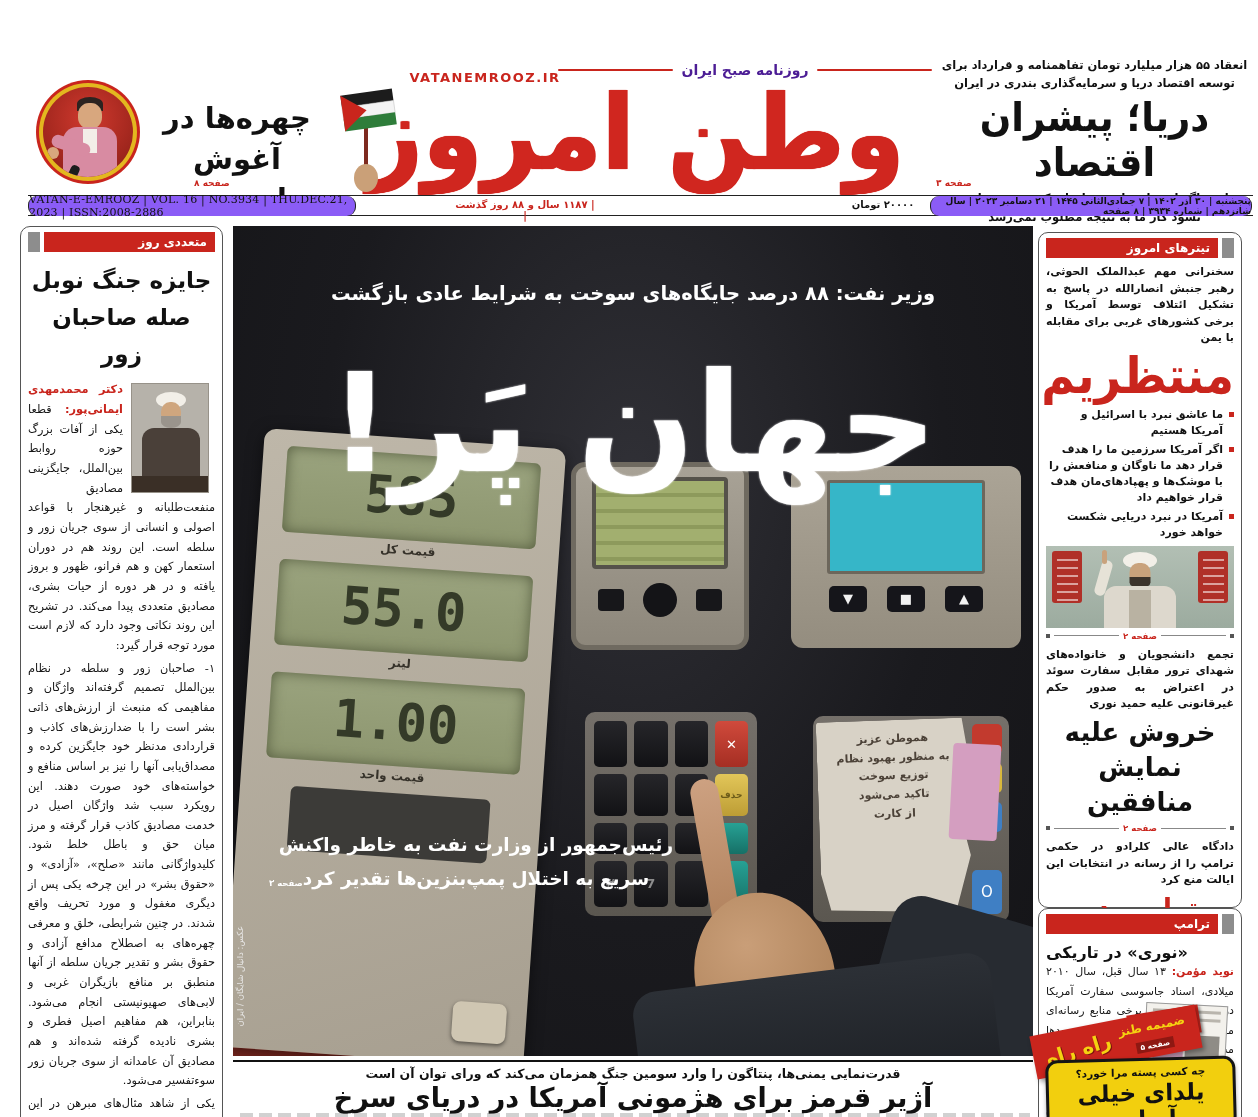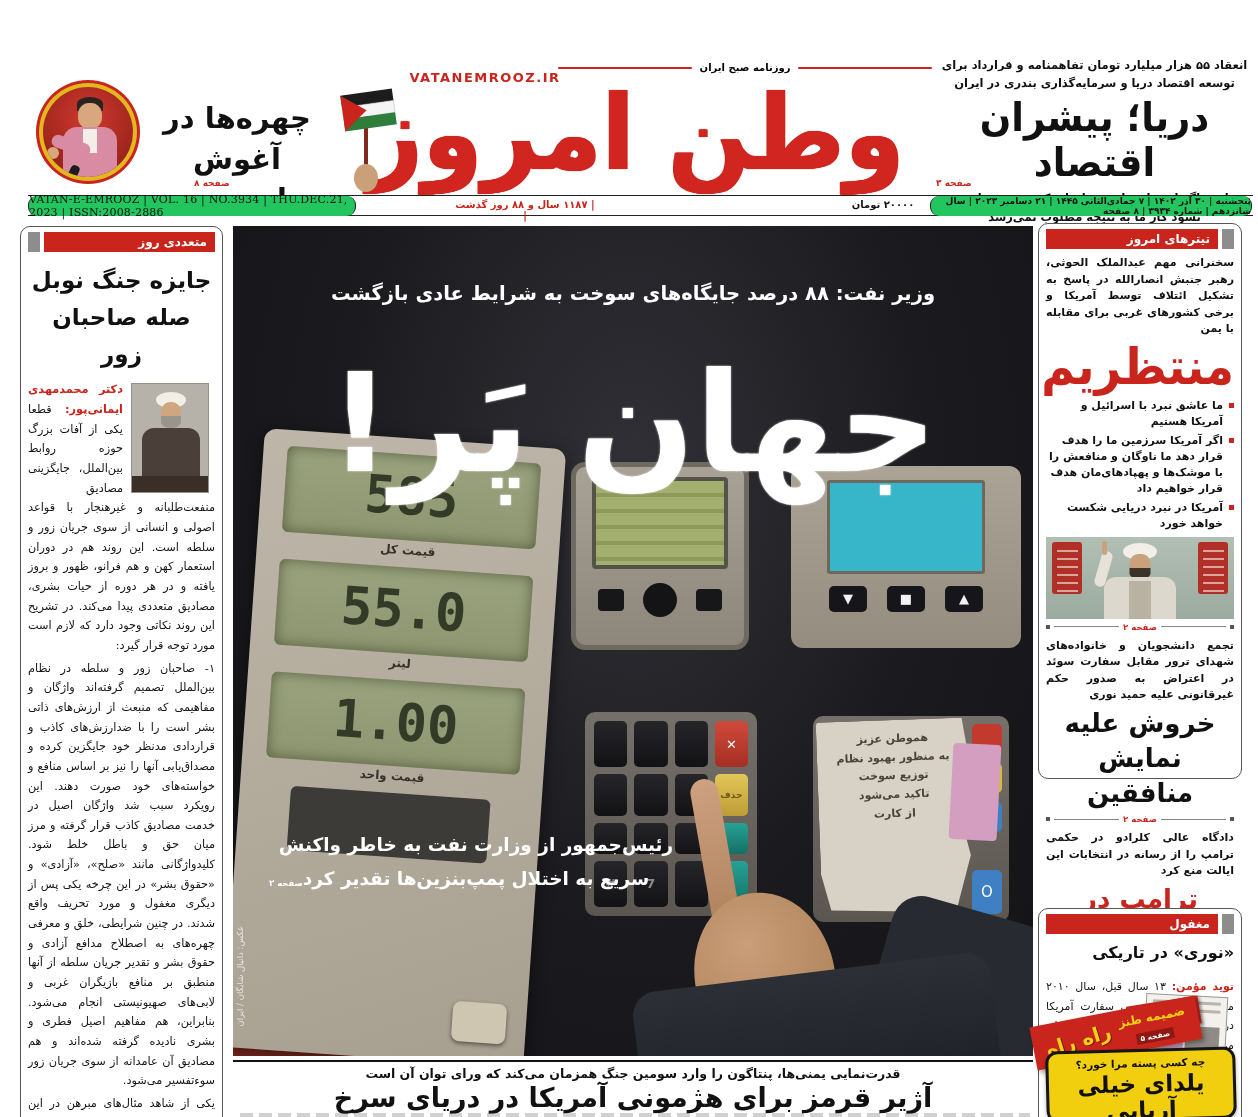--- a/index.html
+++ b/index.html
@@ -24,38 +24,38 @@
   .tl-kicker { position:absolute; right:0; top:0; width:196px; font-size:11.5px; font-weight:bold;
                text-align:center; line-height:1.55; color:#0e0e0e; }
   .tl-headline { position:absolute; right:0; top:42px; width:206px; font-size:29px; font-weight:900;
                  text-align:center; line-height:1.4; letter-spacing:-.5px; }
   .page-ref { color:#c9251d; font-size:9px; font-weight:bold; }
   .tl-page { position:absolute; left:118px; top:122px;margin-left:48px; }
 
   
   .tagline-row { position:absolute; left:558px; top:62px; width:374px; display:flex; align-items:center; gap:8px; }
   .tagline-row .tline { flex:1; height:2px; background:#c9251d; border-radius:2px; }
-  .tagline { color:#000000; font-size:10px; font-weight:bold; white-space:nowrap; letter-spacing:2px; }
+  .tagline { color:#4c1d95; font-size:14px; font-weight:bold; white-space:nowrap; letter-spacing:2px; }
   .site-url { position:absolute; left:400px; top:70px; width:170px; color:#c9251d; font-size:13px;
               font-weight:bold; letter-spacing:1.5px; direction:ltr; text-align:center; }
   .logo { position:absolute; left:340px; top:74px; width:592px; height:120px; color:#d0261f;
           font-size:96px; font-weight:900; text-align:center; line-height:118px; letter-spacing:-4px;
           transform:scaleY(1.08); text-shadow:0 0 1px #d0261f, 1px 0 0 #d0261f, -1px 0 0 #d0261f; }
   .flag { position:absolute; left:336px; top:86px; width:64px; height:110px; }
 
   .teaser-right { position:absolute; left:936px; top:56px; width:317px; height:136px; text-align:center; }
   .tr-kicker { font-size:11.5px; font-weight:bold; line-height:1.6; }
   .tr-headline { font-size:37px; font-weight:900; letter-spacing:-1px; margin-top:4px; transform:scaleY(1.05); }
   .tr-sub { font-size:11.5px; font-weight:bold; line-height:1.7; margin-top:6px; }
   .tr-page { position:absolute; left:0; bottom:4px; }
 
   
   .date-band { position:absolute; left:28px; top:195px; width:1225px; height:21px;
                border-top:1px solid #222; border-bottom:1px solid #222; }
-  .strip { position:absolute; top:0; height:20px; background:#22c55e; border-left:1px solid #222;
+  .strip { position:absolute; top:0; height:20px; background:#8b5cf6; border-left:1px solid #222;
            border-right:1px solid #222; border-radius:9px; display:flex; align-items:center; justify-content:center; }
   .strip-en { left:0; width:328px; font-family:"DejaVu Serif","Liberation Serif",serif;
               font-size:11px; direction:ltr; letter-spacing:.2px; }
   .counter-red { position:absolute; left:427px; top:3px; width:140px; color:#c9251d; font-size:10px;
                  font-weight:bold; text-align:center; }
   .price { position:absolute; left:812px; top:3px; width:86px; font-size:10px; font-weight:bold; text-align:center; }
   .strip-fa { left:902px; width:322px; font-size:9px; font-weight:bold; }
 
   
   .sec-box { position:absolute; border:1px solid #555; border-radius:10px; background:#fff; padding:5px 7px; }
@@ -152,21 +152,21 @@
 
   .rule-under-photo { position:absolute; left:233px; top:1060px; width:800px; height:2px; background:#111; }
   .bottom-kicker { position:absolute; left:233px; top:1066px; width:800px; text-align:center;
                    font-size:12.5px; font-weight:bold; }
   .bottom-headline { position:absolute; left:233px; top:1082px; width:800px; text-align:center;
                      font-size:27px; font-weight:900; letter-spacing:-.5px; }
   .bottom-cut { position:absolute; left:240px; top:1113px; width:790px; height:4px; opacity:.45;
                 background:repeating-linear-gradient(90deg,#999 0 13px,#fff 13px 19px); }
 
   
-  .headlines-box { left:1038px; top:223px; width:204px; height:556px; overflow:visible; }
+  .headlines-box { left:1038px; top:232px; width:204px; height:676px; overflow:visible; }
   .hl-kicker { font-size:11px; font-weight:bold; line-height:1.5; text-align:justify; margin:6px 0 2px; }
   .hl-main { color:#c9251d; font-size:46px; font-weight:900; text-align:center; line-height:1.15;
              letter-spacing:-2px; transform:scaleY(1.1); margin:2px 0 6px; }
   .hl-bullets { list-style:none; }
   .hl-bullets li { position:relative; padding-right:11px; font-size:11px; font-weight:bold;
                    line-height:1.45; margin-bottom:3px; text-align:right; }
   .hl-bullets li::before { content:""; position:absolute; right:0; top:5px; width:5px; height:5px; background:#c9251d; }
   .houthi { position:relative; width:100%; height:82px; margin-top:5px; overflow:hidden;
             background:linear-gradient(#b2bfb4,#9cab9f); }
   .hb { position:absolute; top:5px; width:30px; height:52px; background:#b03028; border-radius:3px;
@@ -210,21 +210,21 @@
   .rib-logo { color:#f5d211; font-weight:900; font-size:20px; transform:rotate(-6deg); letter-spacing:-1px;
               text-shadow:1px 1px 0 #7e130e; }
   .sat-yellow { position:absolute; left:0; top:46px; width:190px; height:72px; background:#f2cf0e;
                 border:3px solid #151515; border-radius:12px; transform:rotate(-1.5deg); text-align:center;
                 padding-top:5px; box-shadow:0 2px 4px rgba(0,0,0,.3); }
   .sy-k { font-size:10.5px; font-weight:bold; }
   .sy-h { font-size:23px; font-weight:900; letter-spacing:-1.5px; margin-top:2px; }
 
   
   .view-box { left:1038px; top:908px; width:204px; height:245px; }
-  .view-title { font-size:16px; font-weight:900; text-align:right; margin:9px 0 15px; }
+  .view-title { font-size:16px; font-weight:900; text-align:left; margin:9px 0 0; }
   .view-body { font-size:11px; line-height:1.78; text-align:justify; color:#151515; }
 </style>
 </head>
 <body>
 
 <div class="page">
 
   <div class="teaser-left">
     <div class="tl-headline">چهره‌ها در آغوش تلویزیون</div>
     <div class="page-ref tl-page">صفحه ۸</div>
@@ -457,21 +457,21 @@
       <div class="sat-yellow">
         <div class="sy-k">چه کسی پسته مرا خورد؟</div>
         <div class="sy-h">یلدای خیلی آریایی</div>
       </div>
     </div>
   </div>
 
   <div class="sec-box view-box">
     <div class="sec-head">
       <div class="sq"></div>
-      <div class="bar">مغفول</div>
+      <div class="bar">ترامپ</div>
     </div>
     <div class="view-title">«نوری» در تاریکی</div>
     <div class="view-body">
       <span class="author">نوید مؤمن:</span>
       <span>۱۳ سال قبل، سال ۲۰۱۰ میلادی، اسناد جاسوسی سفارت آمریکا در استکهلم توسط برخی منابع رسانه‌ای موثق در این کشور منتشر شد. بعدها مشخص شد سازمان سیا، به صورت سیستماتیک مشغول جاسوسی در حوزه اسکاندیناوی بوده و کارگزاران سیا در این اقدام ضدامنیتی، سفارت آمریکا و رژیم اشغالگر قدس در پایتخت سوئد و نروژ (اسلو) هستند اما اکنون پس از سال‌ها خبری از افشای اطلاعات تکمیلی در این پرونده جنجالی نیست.</span>
     </div>
   </div>
 
 </div>
 

